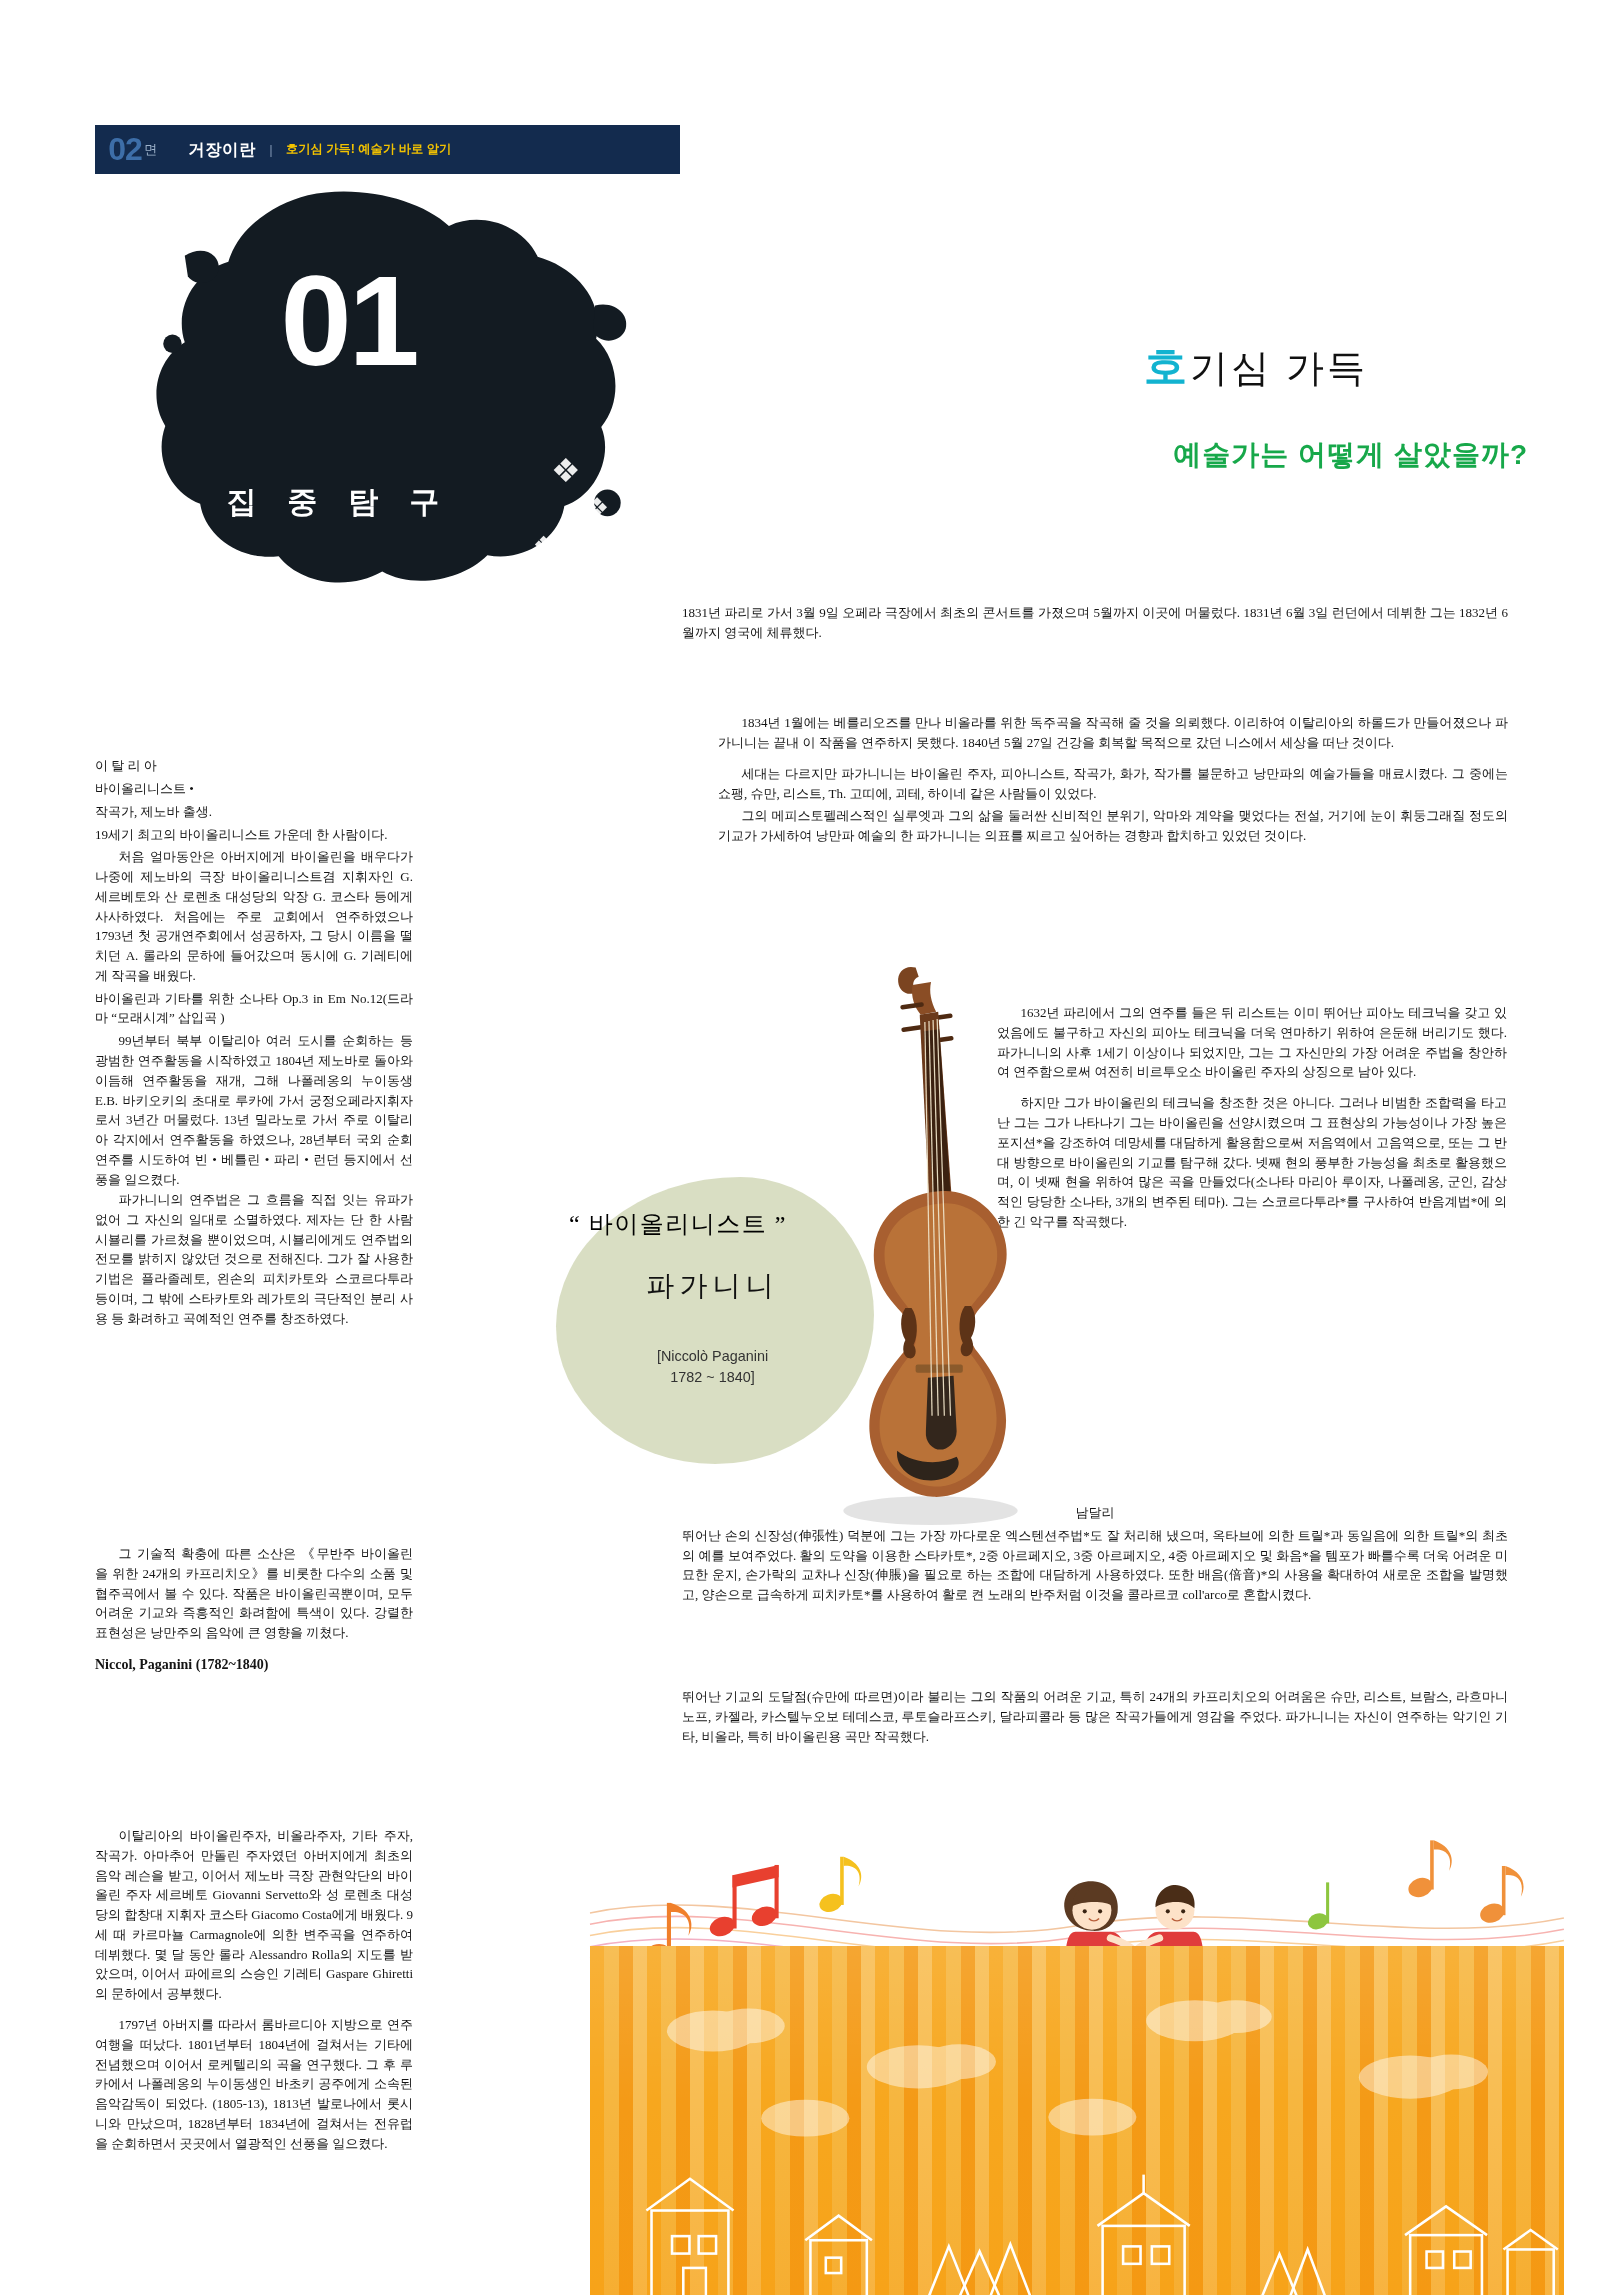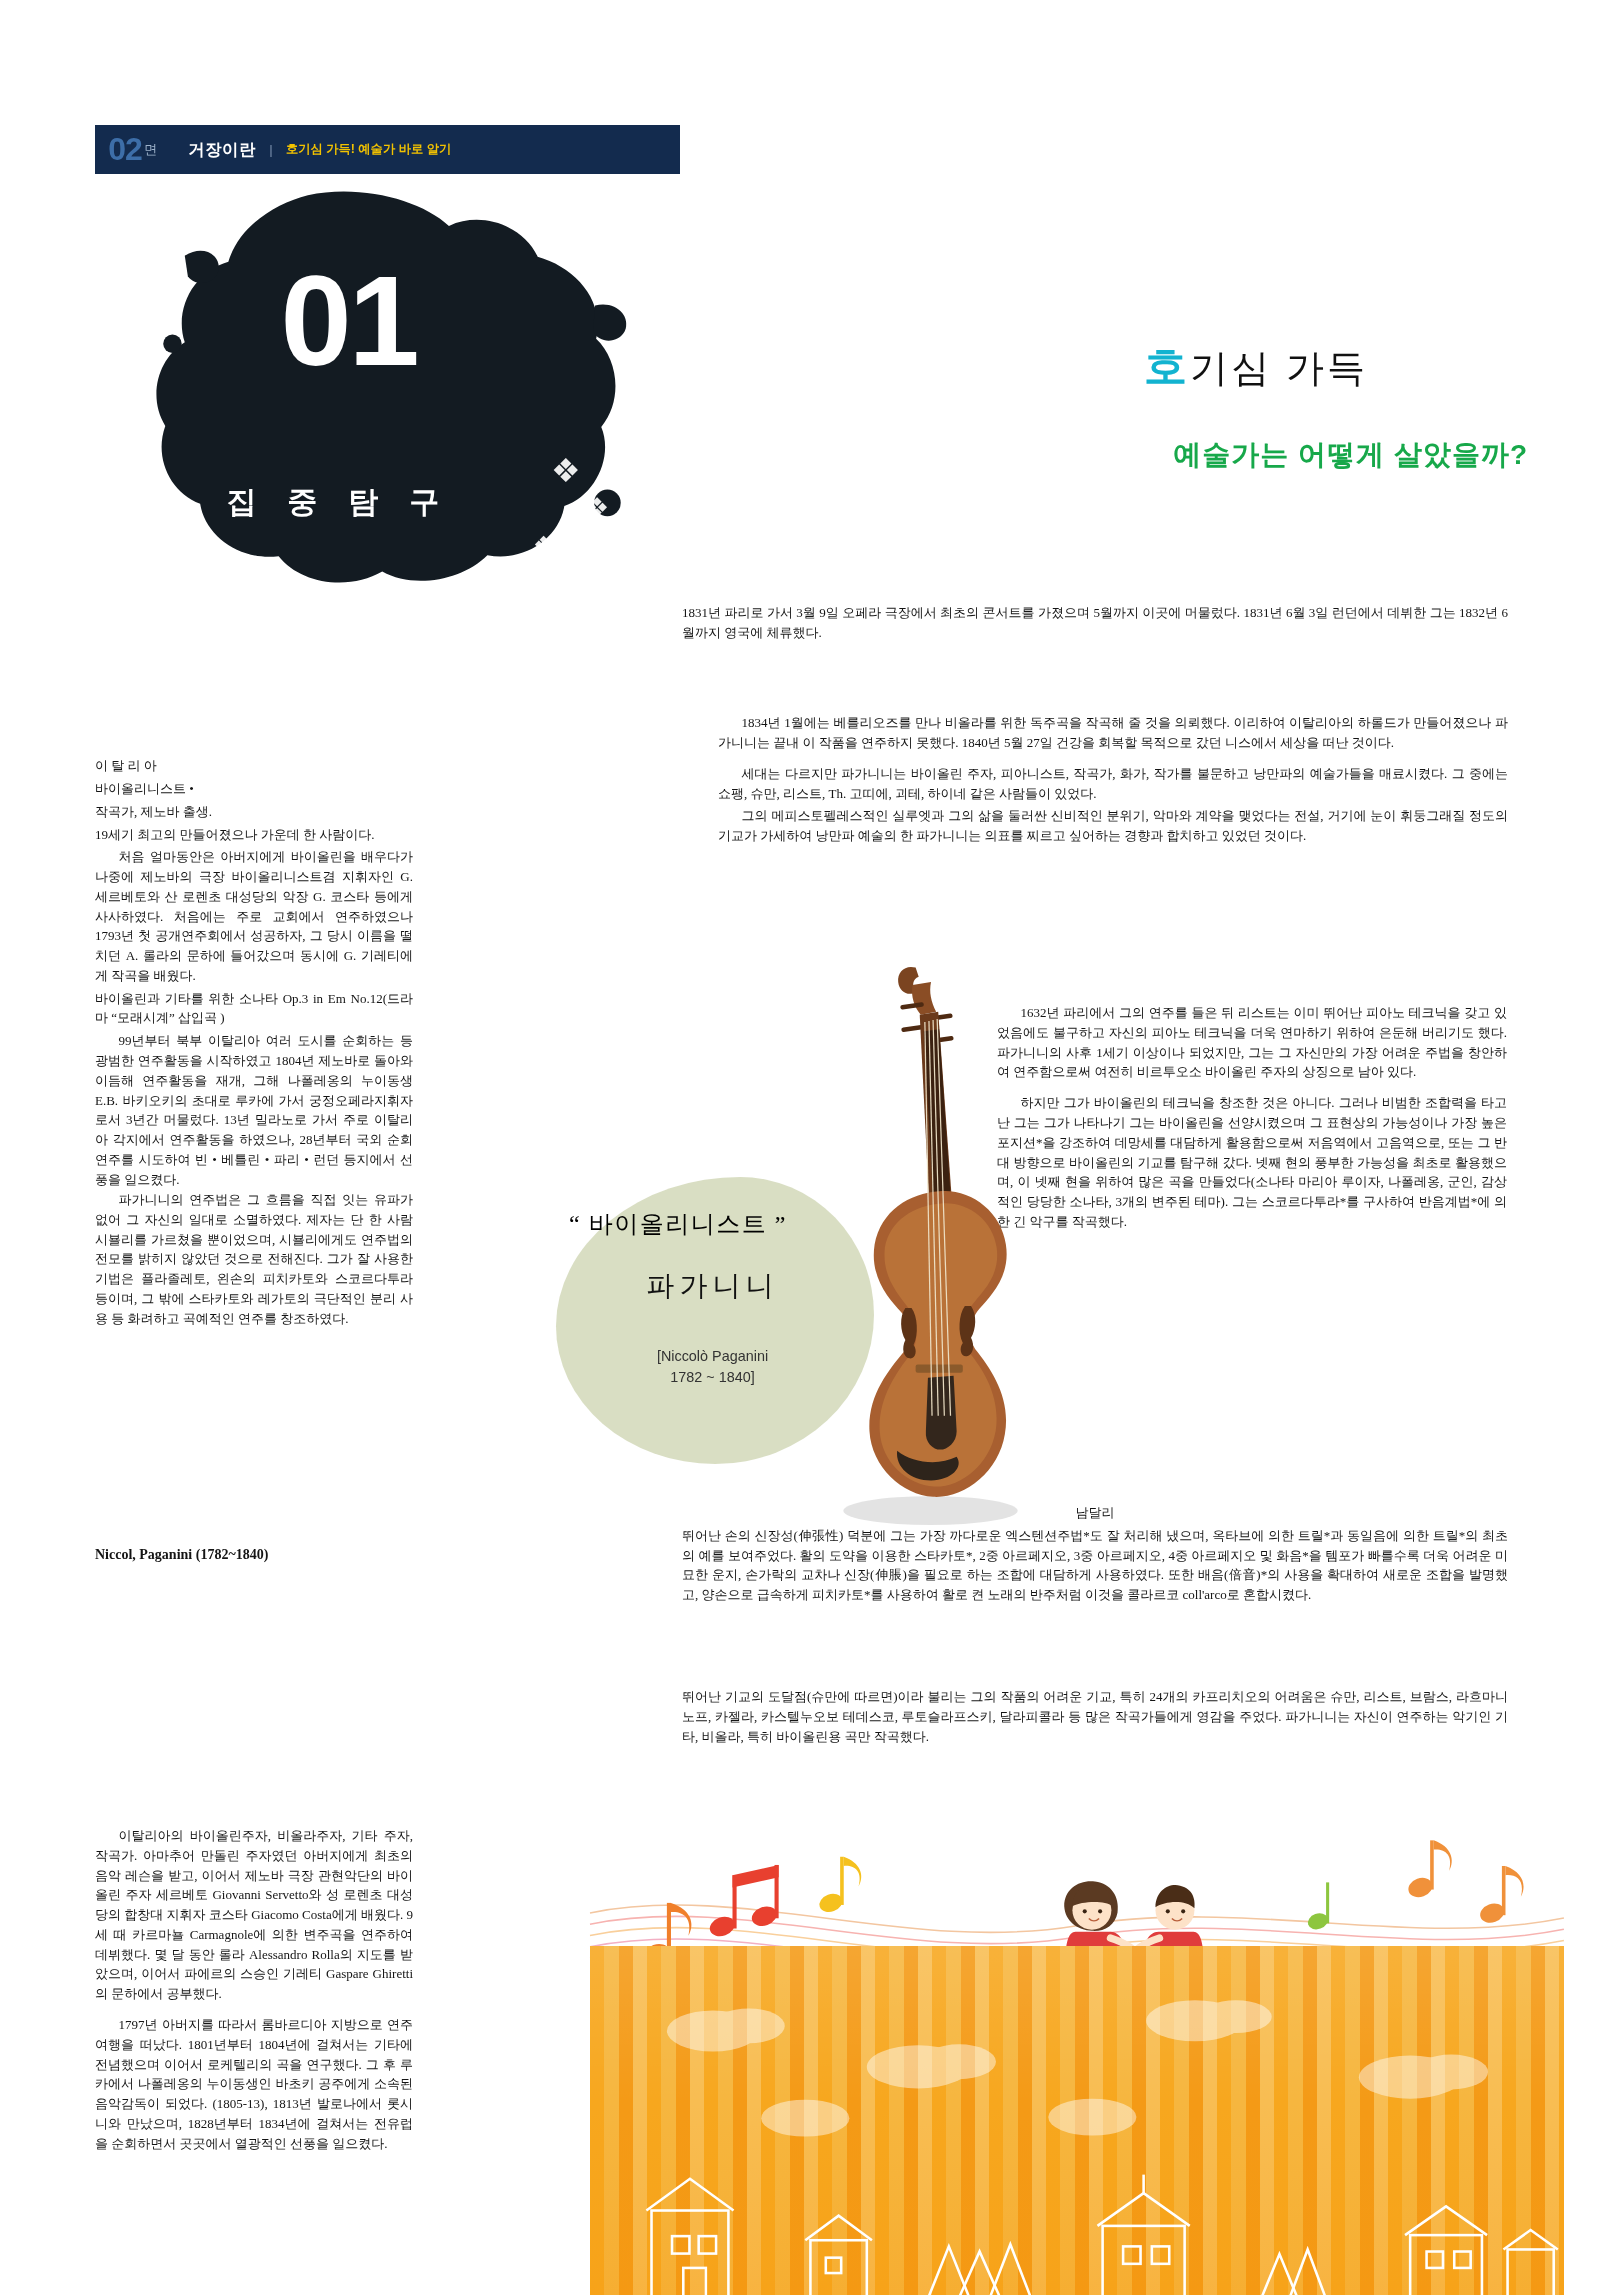--- a/index.html
+++ b/index.html
@@ -364,31 +364,32 @@
     </g>
 
     <path d="M170,968 C200,992 250,998 286,980 C300,1000 276,1026 236,1026 C196,1026 166,1000 170,968 Z" fill="#2e241b"></path>
   </svg>
 </div>
 
 <div class="col col-left">
   <p class="tight">이  탈  리  아</p>
   <p class="tight">바이올리니스트 •</p>
   <p class="tight">작곡가, 제노바 출생.</p>
-  <p class="tight">19세기 최고의 만들어졌으나 가운데 한 사람이다.</p>
+  <p class="tight">19세기 최고의 바이올리니스트 가운데 한 사람이다.</p>
   <p class="ind tight">처음 얼마동안은 아버지에게 바이올린을 배우다가 나중에 제노바의 극장 바이올리니스트겸 지휘자인 G. 세르베토와 산 로렌초 대성당의 악장 G. 코스타 등에게 사사하였다. 처음에는 주로 교회에서 연주하였으나 1793년 첫 공개연주회에서 성공하자, 그 당시 이름을 떨치던 A. 롤라의 문하에 들어갔으며 동시에 G. 기레티에게 작곡을 배웠다.</p>
   <p class="tight">바이올린과 기타를 위한 소나타 Op.3 in Em No.12(드라마 “모래시계” 삽입곡 )</p>
   <p class="ind">99년부터 북부 이탈리아 여러 도시를 순회하는 등 광범한 연주활동을 시작하였고 1804년 제노바로 돌아와 이듬해 연주활동을 재개, 그해 나폴레옹의 누이동생 E.B. 바키오키의 초대로 루카에 가서 궁정오페라지휘자로서 3년간 머물렀다. 13년 밀라노로 가서 주로 이탈리아 각지에서 연주활동을 하였으나, 28년부터 국외 순회연주를 시도하여 빈 • 베틀린 • 파리 • 런던 등지에서 선풍을 일으켰다.</p>
 </div>
 
 <div class="col col-left2">
   <p class="ind">파가니니의 연주법은 그 흐름을 직접 잇는 유파가 없어 그 자신의 일대로 소멸하였다. 제자는 단 한 사람 시뵬리를 가르쳤을 뿐이었으며, 시뵬리에게도 연주법의 전모를 밝히지 않았던 것으로 전해진다. 그가 잘 사용한 기법은 플라졸레토, 왼손의 피치카토와 스코르다투라 등이며, 그 밖에 스타카토와 레가토의 극단적인 분리 사용 등 화려하고 곡예적인 연주를 창조하였다.</p>
 </div>
 
 <div class="col col-left3">
+  <p class="ind">그 기술적 확충에 따른 소산은 《무반주 바이올린 을 위한 24개의 카프리치오》를 비롯한 다수의 소품 및 협주곡에서 볼 수 있다. 작품은 바이올린곡뿐이며, 모두 어려운 기교와 즉흥적인 화려함에 특색이 있다. 강렬한 표현성은 낭만주의 음악에 큰 영향을 끼쳤다.</p>
   <p class="subhead">Niccol, Paganini (1782~1840)</p>
 </div>
 
 <div class="col col-left4">
   <p class="ind">이탈리아의 바이올린주자, 비올라주자, 기타 주자, 작곡가. 아마추어 만돌린 주자였던 아버지에게 최초의 음악 레슨을 받고, 이어서 제노바 극장 관현악단의 바이올린 주자 세르베토 Giovanni Servetto와 성 로렌초 대성당의 합창대 지휘자 코스타 Giacomo Costa에게 배웠다. 9세 때 카르마뇰 Carmagnole에 의한 변주곡을 연주하여 데뷔했다. 몇 달 동안 롤라 Alessandro Rolla의 지도를 받았으며, 이어서 파에르의 스승인 기레티 Gaspare Ghiretti의 문하에서 공부했다.</p>
   <p class="ind">1797년 아버지를 따라서 롬바르디아 지방으로 연주여행을 떠났다. 1801년부터 1804년에 걸쳐서는 기타에 전념했으며 이어서 로케텔리의 곡을 연구했다. 그 후 루카에서 나폴레옹의 누이동생인 바초키 공주에게 소속된 음악감독이 되었다. (1805-13), 1813년 발로나에서 롯시니와 만났으며, 1828년부터 1834년에 걸쳐서는 전유럽을 순회하면서 곳곳에서 열광적인 선풍을 일으켰다.</p>
 </div>
 
 <div class="col col-rtwide">
   <p style="text-align:center;margin-bottom:3.1px">남달리</p>

